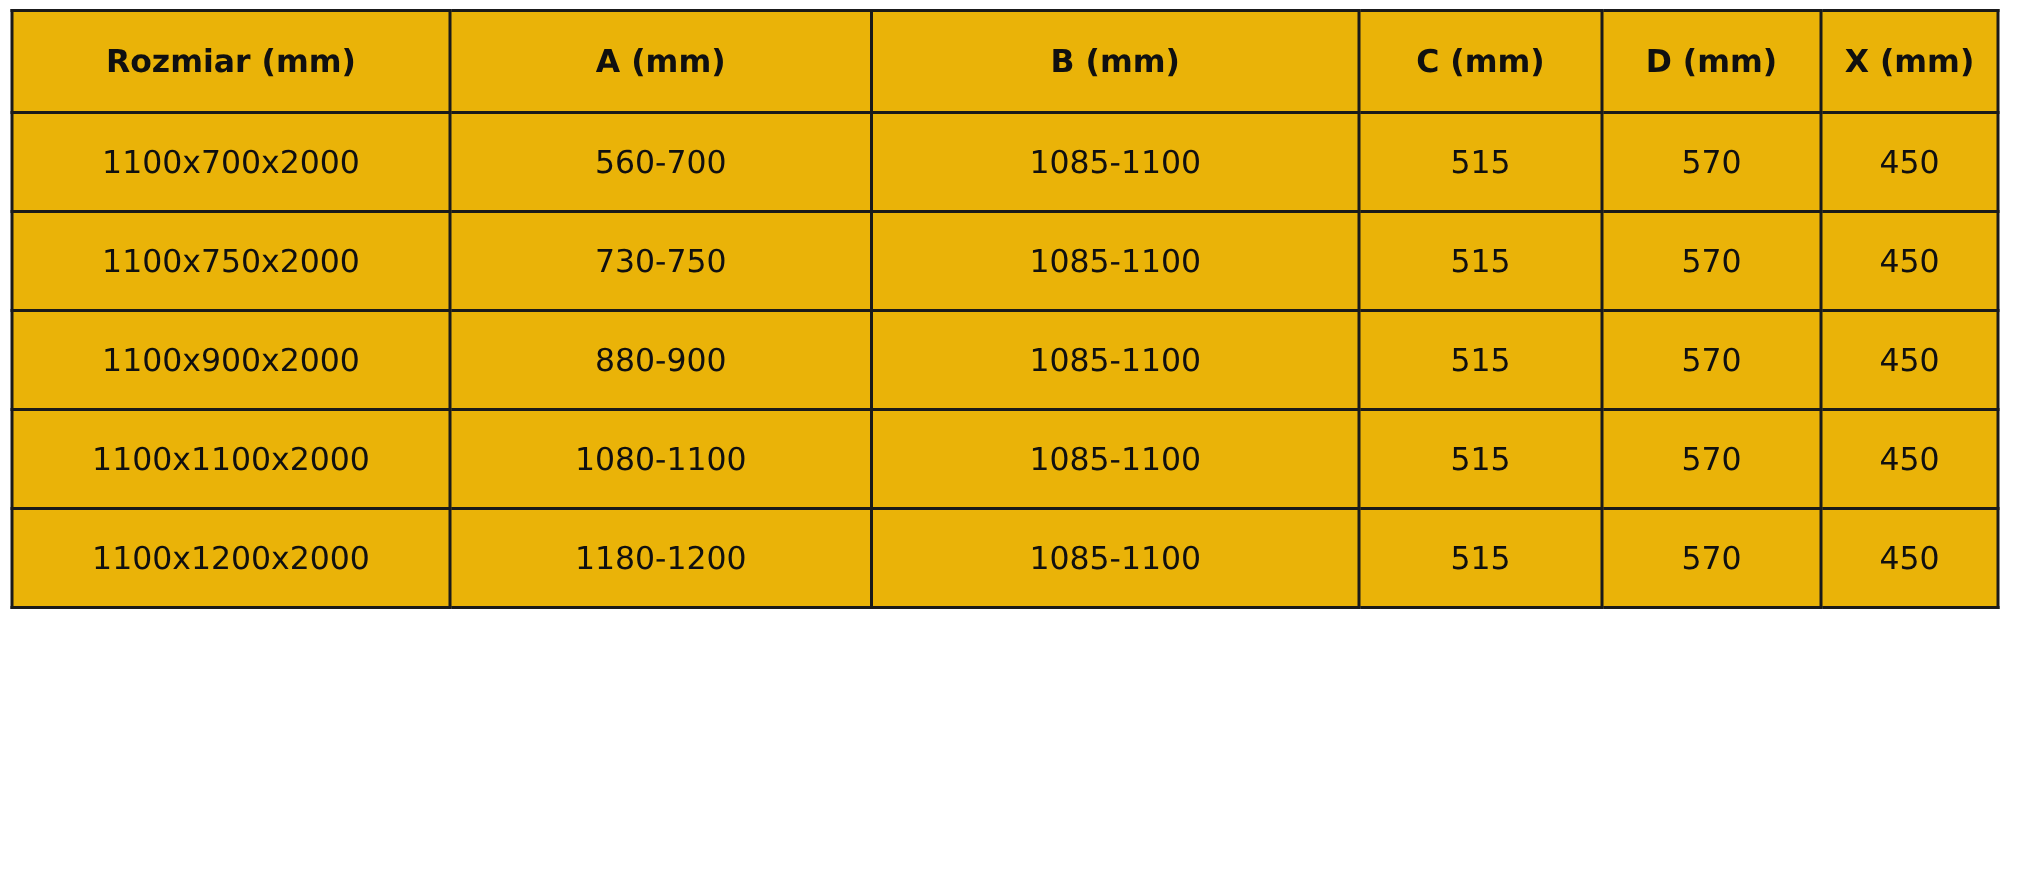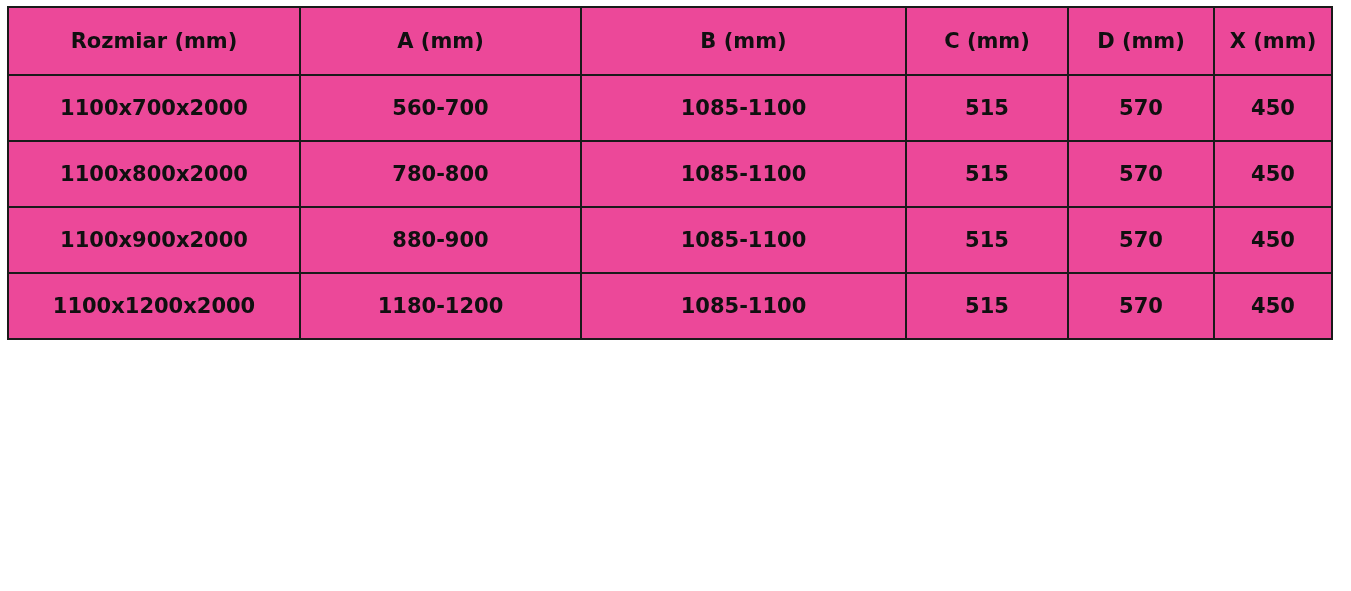--- a/index.html
+++ b/index.html
@@ -28,30 +28,30 @@
   }
   table.spec-table th,
   table.spec-table td {
     border: 2px solid #1a1a1a;
     text-align: center;
     vertical-align: middle;
     padding: 0;
     height: 64px;
     font-size: 21px;
     color: #101010;
-    background: #ec4899;
+    background: #eab308;
     margin-left: 20px;
   }
   table.spec-table th {
     font-weight: bold;
     font-size: 21px;
     height: 66px;
   }
   table.spec-table td {
-    font-weight: bold;
+    font-weight: normal;
   }
   
   col.c-size   { width: 292px; }
   col.c-a      { width: 281px; }
   col.c-b      { width: 325px; }
   col.c-c      { width: 162px; }
   col.c-d      { width: 146px; }
   col.c-x      { width: 118px; }
 </style>
 </head>
@@ -80,30 +80,38 @@
     <tbody>
       <tr>
         <td>1100x700x2000</td>
         <td>560-700</td>
         <td>1085-1100</td>
         <td>515</td>
         <td>570</td>
         <td>450</td>
       </tr>
       <tr>
-        <td>1100x800x2000</td>
-        <td>780-800</td>
+        <td>1100x750x2000</td>
+        <td>730-750</td>
         <td>1085-1100</td>
         <td>515</td>
         <td>570</td>
         <td>450</td>
       </tr>
       <tr>
         <td>1100x900x2000</td>
         <td>880-900</td>
+        <td>1085-1100</td>
+        <td>515</td>
+        <td>570</td>
+        <td>450</td>
+      </tr>
+      <tr>
+        <td>1100x1100x2000</td>
+        <td>1080-1100</td>
         <td>1085-1100</td>
         <td>515</td>
         <td>570</td>
         <td>450</td>
       </tr>
       <tr>
         <td>1100x1200x2000</td>
         <td>1180-1200</td>
         <td>1085-1100</td>
         <td>515</td>

